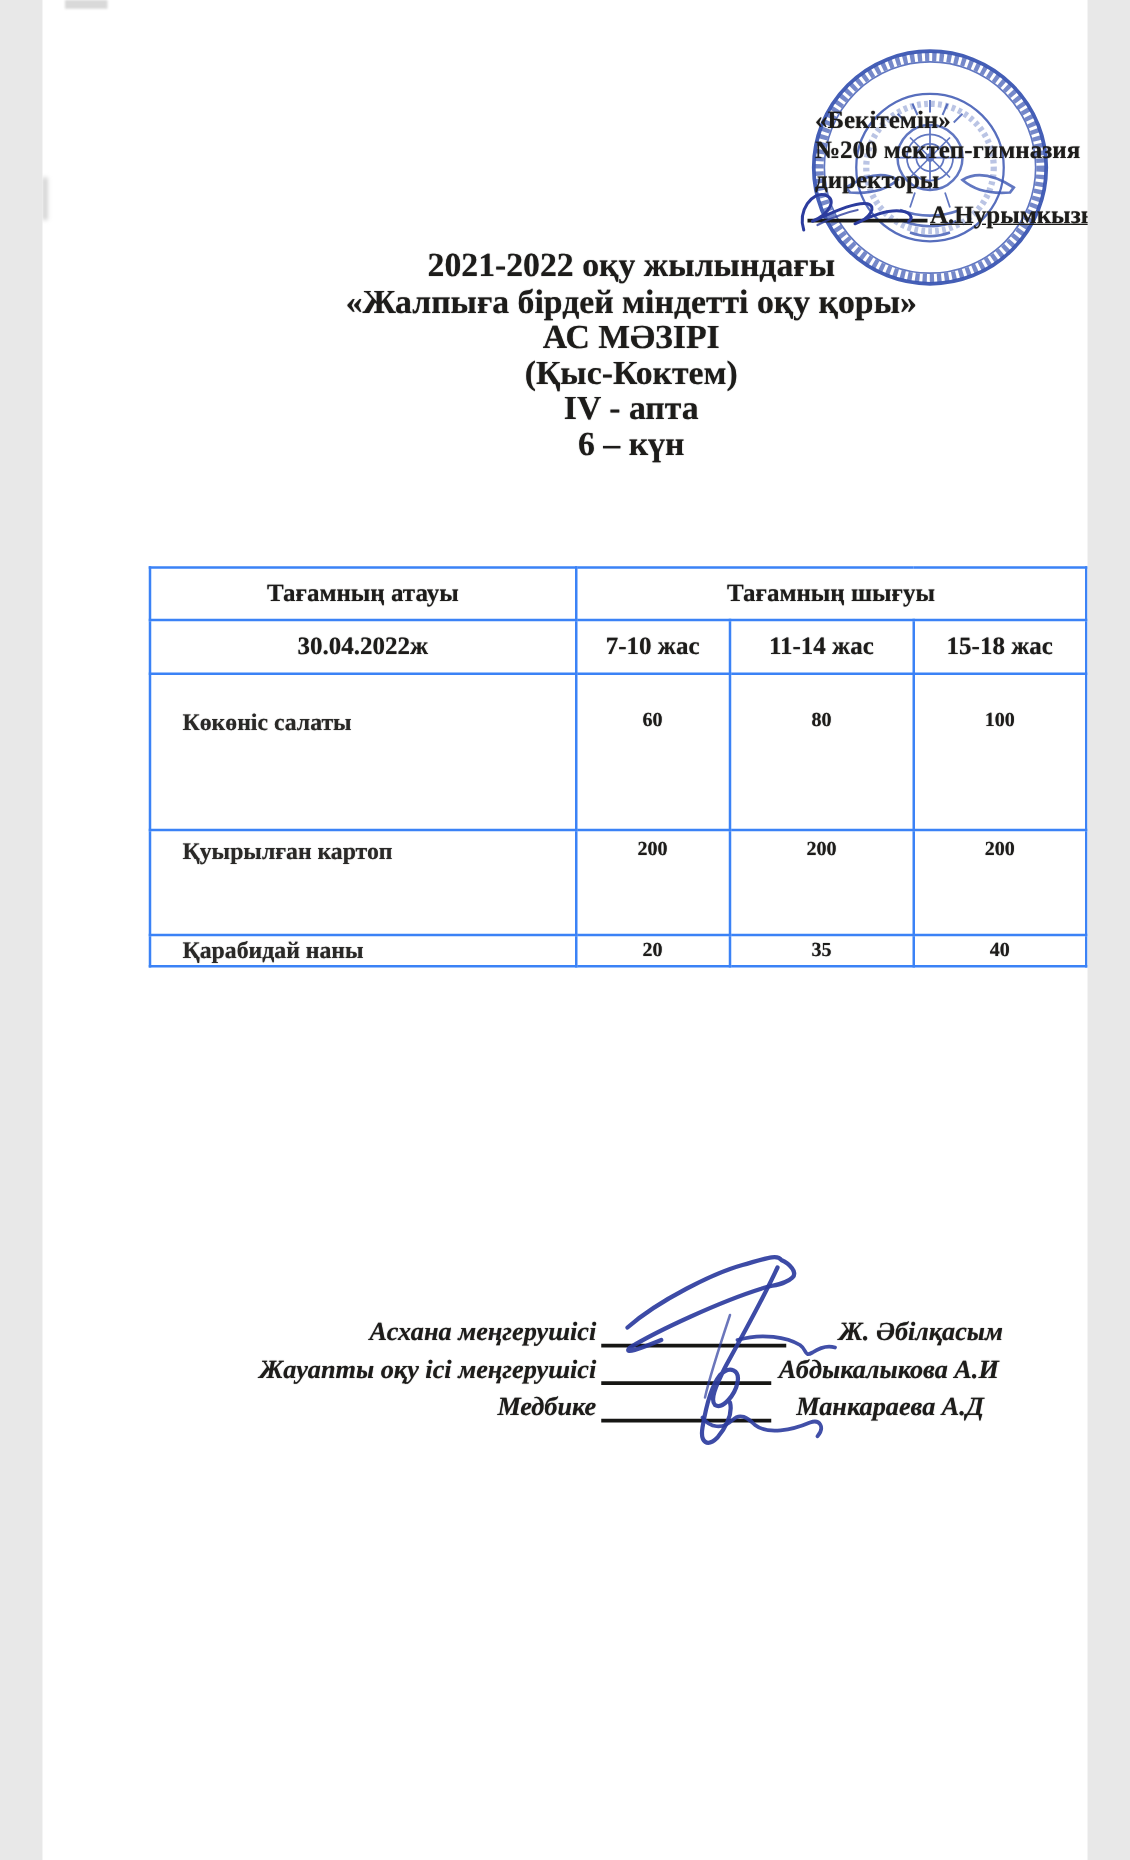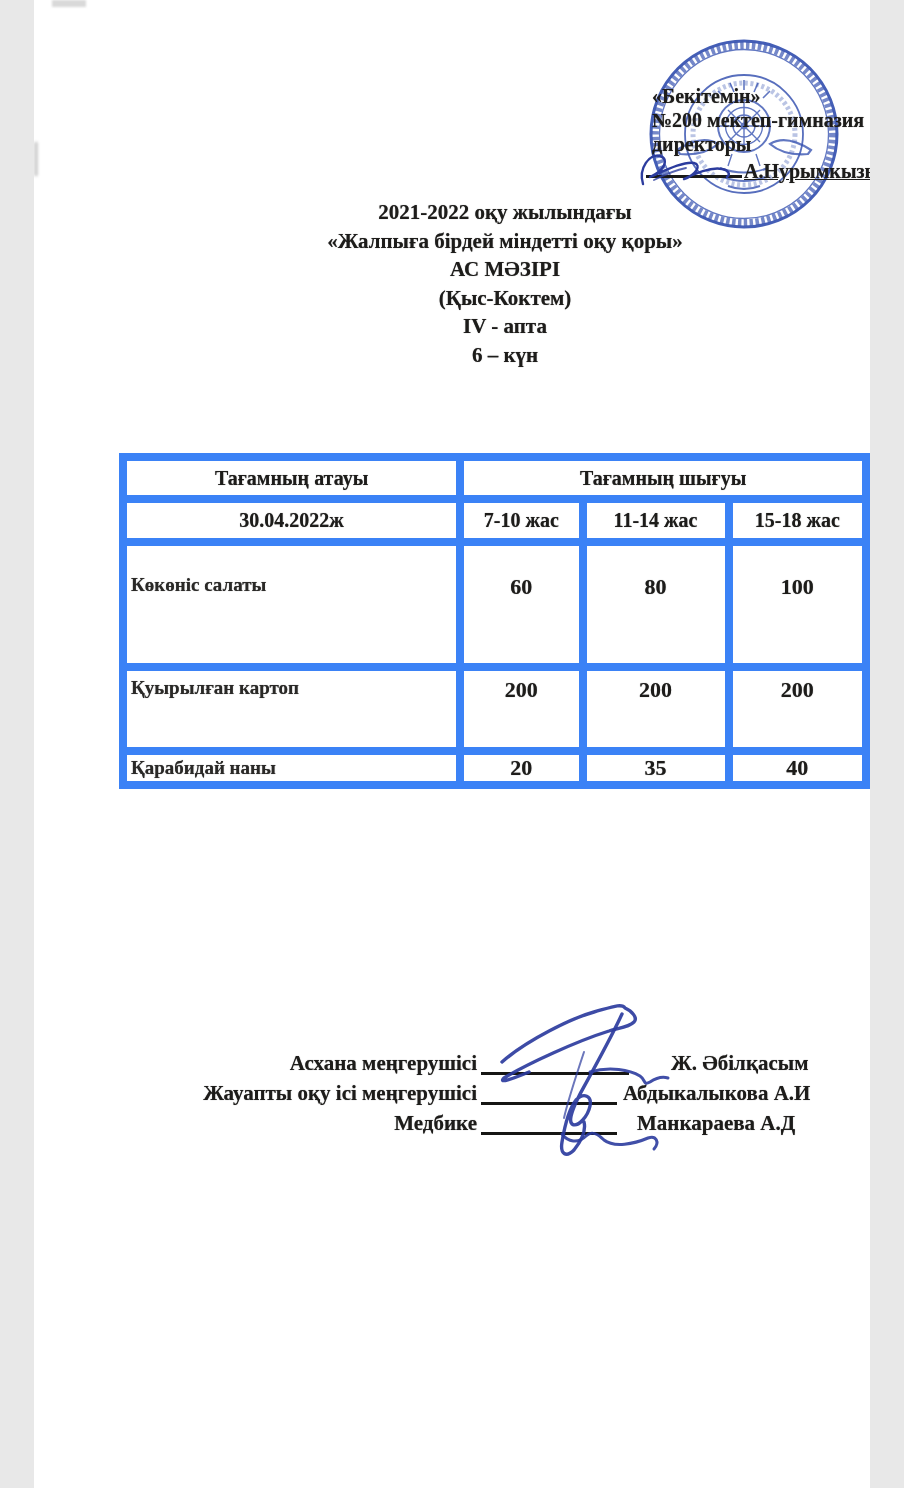--- a/index.html
+++ b/index.html
@@ -24,39 +24,39 @@
   
   .stamp-svg { position:absolute; left:610px; top:34px; width:200px; height:200px; z-index:1; filter:blur(0.35px); }
   .stamp-text { position:absolute; left:618px; top:84px; z-index:2; font-size:20px; line-height:24px; white-space:nowrap; }
   .stamp-text .line { display:block; }
   .stamp-sig-row { position:absolute; left:612px; top:157px; z-index:2; white-space:nowrap;text-decoration:underline; }
   .stamp-sig-line { display:inline-block; width:96px; height:21px; border-bottom:3px solid #1a1a18; }
   .stamp-sig-name { font-size:20px; margin-left:2px; }
   .stamp-ink { position:absolute; left:602px; top:146px; width:116px; height:48px; z-index:3; }
 
   
-  .title-block { position:absolute; left:85px; top:198px; width:772px; text-align:center; font-size:21px; line-height:28.5px; z-index:2; }
+  .title-block { position:absolute; left:85px; top:198px; width:772px; text-align:center; font-size:27px; line-height:28.5px; z-index:2; }
 
   
   table.menu { position:absolute; left:85px; top:453px; border-collapse:collapse; table-layout:fixed; z-index:2; }
-  table.menu td { border:8px solid #3b82f6; vertical-align:top; overflow:hidden; }
+  table.menu td { border:2px solid #3b82f6; vertical-align:top; overflow:hidden; }
   td.c0 { width:350px; } td.c1 { width:127px;border-radius:17px; } td.c2 { width:152px; } td.c3 { width:143px; }
   .hcell { text-align:center; font-size:20px; vertical-align:middle !important; }
-  .dish  { font-size:19px; padding-left:4px; color:#2a2927; }
-  .num   { font-size:22px; text-align:center; }
+  .dish  { font-size:19px; padding-left:25px; color:#2a2927; }
+  .num   { font-size:16px; text-align:center; }
   tr.rh1 td { height:42px; } tr.rh2 td { height:43px; }
   tr.r1 td { height:125px; padding-top:28px; }
   tr.r2 td { height:84px;  padding-top:6px; }
   tr.r3 td { height:88px;  padding-top:5px; }
   tr.r4 td { height:22px;  padding-top:0; vertical-align:middle; }
   tr.r5 td { height:25px;  padding-top:0; vertical-align:middle; }
 
   
   .sig-block { position:absolute; left:85px; top:1048px; width:772px; z-index:2; }
-  .sig-row { display:flex; align-items:center; height:30px; white-space:nowrap; }
+  .sig-row { display:flex; align-items:flex-end; height:30px; white-space:nowrap;font-style:italic; }
   .sig-label { width:358px; text-align:right; font-size:21px; line-height:26px; }
   .sig-line { display:inline-block; height:24px; border-bottom:3px solid #161614; margin-left:4px; }
   .sig-name { font-size:21px; line-height:26px; }
   .w148{width:148px;} .w136{width:136px;}
   .m42{margin-left:42px;} .m6{margin-left:6px;} .m20{margin-left:20px;}
 
   .big-ink { position:absolute; left:438px; top:992px; width:220px; height:175px; z-index:3; }
 
   .ink { stroke:#2c3c9e; fill:none; stroke-linecap:round; stroke-linejoin:round; }
   .stampline { stroke:#3a55b2; fill:none; }

